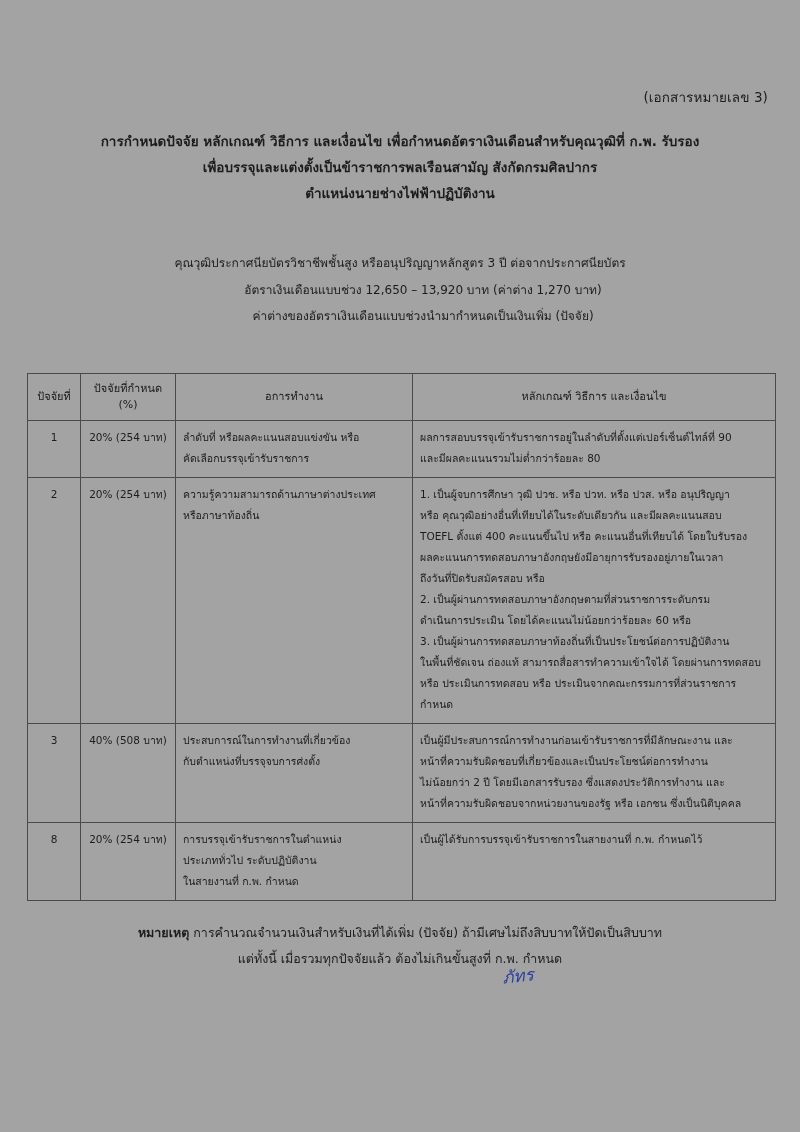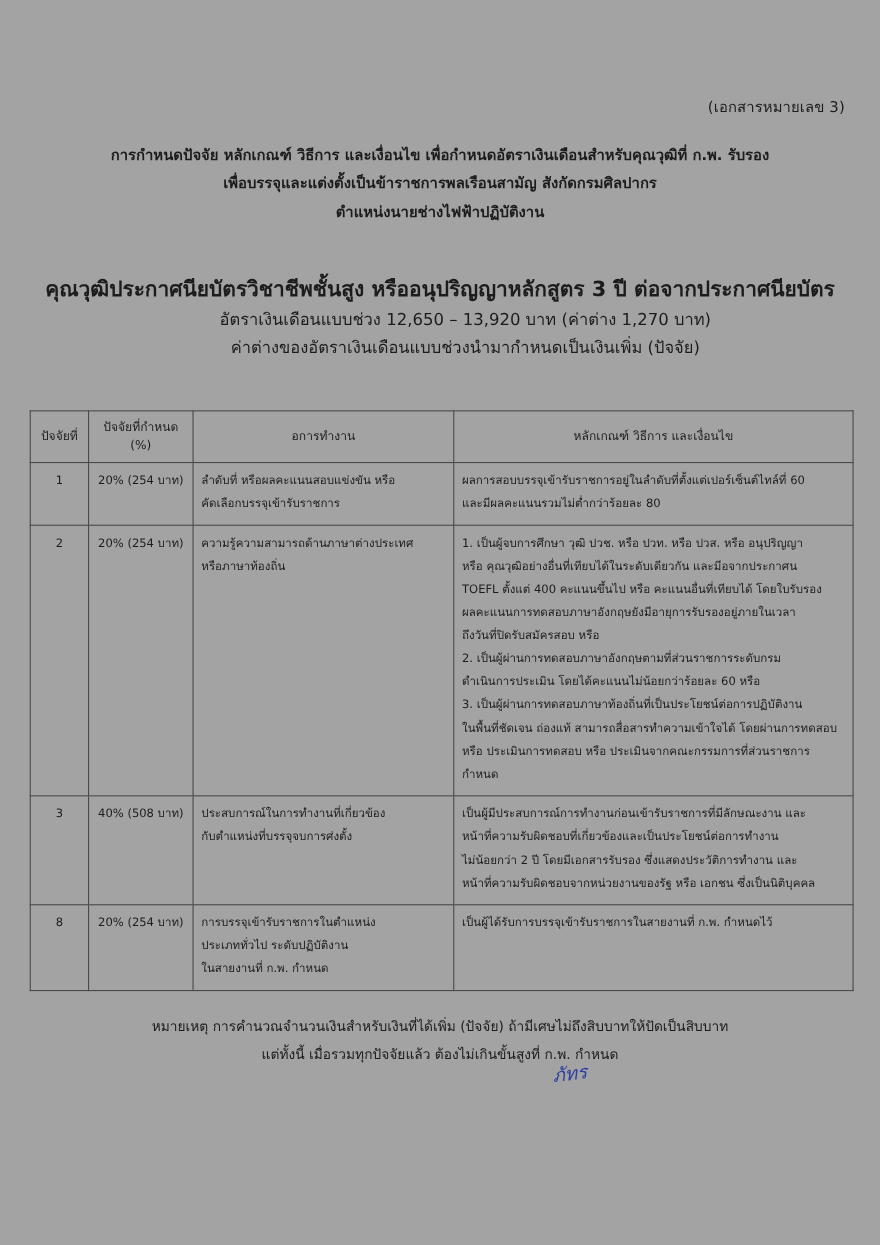--- a/index.html
+++ b/index.html
@@ -43,27 +43,27 @@
   }
 
   .qual-block {
     position: absolute;
     top: 250px;
     left: 0;
     width: 800px;
     text-align: center;
   }
   .qual-strong {
-    font-size: 19px;
-    font-weight: bold;
+    font-size: 12px;
+    font-weight: normal;
     line-height: 27px;
     white-space: nowrap;
   }
   .qual-normal {
-    font-size: 15px;
+    font-size: 12px;
     font-weight: normal;
     line-height: 26px;
     white-space: nowrap;
     padding-left: 46px;
   }
 
   
   .criteria-table {
     position: absolute;
     top: 373px;
@@ -105,21 +105,21 @@
     left: 0;
     width: 800px;
     text-align: center;
   }
   .note-line {
     font-size: 12.5px;
     line-height: 26px;
     white-space: nowrap;
   }
   .note-label {
-    font-weight: normal;
+    font-weight: bold;
   }
   .signature {
     position: absolute;
     left: 502px;
     top: 962px;
     font-size: 17px;
     color: #2c3e9e;
     font-style: italic;
     font-family: "DejaVu Serif", "Liberation Serif", serif;
     transform: rotate(-7deg);
@@ -162,34 +162,34 @@
     </thead>
     <tbody>
       <tr>
         <td class="cell-center">1</td>
         <td class="cell-center">20% (254 บาท)</td>
         <td class="cell-left">
           <span class="cell-line">ลำดับที่ หรือผลคะแนนสอบแข่งขัน หรือ</span>
           <span class="cell-line">คัดเลือกบรรจุเข้ารับราชการ</span>
         </td>
         <td class="cell-left">
-          <span class="cell-line">ผลการสอบบรรจุเข้ารับราชการอยู่ในลำดับที่ตั้งแต่เปอร์เซ็นต์ไทล์ที่ 60</span>
+          <span class="cell-line">ผลการสอบบรรจุเข้ารับราชการอยู่ในลำดับที่ตั้งแต่เปอร์เซ็นต์ไทล์ที่ 90</span>
           <span class="cell-line">และมีผลคะแนนรวมไม่ต่ำกว่าร้อยละ 80</span>
         </td>
       </tr>
       <tr>
         <td class="cell-center">2</td>
         <td class="cell-center">20% (254 บาท)</td>
         <td class="cell-left">
           <span class="cell-line">ความรู้ความสามารถด้านภาษาต่างประเทศ</span>
           <span class="cell-line">หรือภาษาท้องถิ่น</span>
         </td>
         <td class="cell-left">
           <span class="cell-line">1. เป็นผู้จบการศึกษา วุฒิ ปวช. หรือ ปวท. หรือ ปวส. หรือ อนุปริญญา</span>
-          <span class="cell-line">หรือ คุณวุฒิอย่างอื่นที่เทียบได้ในระดับเดียวกัน และมีอจากประกาศน</span>
+          <span class="cell-line">หรือ คุณวุฒิอย่างอื่นที่เทียบได้ในระดับเดียวกัน และมีผลคะแนนสอบ</span>
           <span class="cell-line">TOEFL ตั้งแต่ 400 คะแนนขึ้นไป หรือ คะแนนอื่นที่เทียบได้ โดยใบรับรอง</span>
           <span class="cell-line">ผลคะแนนการทดสอบภาษาอังกฤษยังมีอายุการรับรองอยู่ภายในเวลา</span>
           <span class="cell-line">ถึงวันที่ปิดรับสมัครสอบ หรือ</span>
           <span class="cell-line">2. เป็นผู้ผ่านการทดสอบภาษาอังกฤษตามที่ส่วนราชการระดับกรม</span>
           <span class="cell-line">ดำเนินการประเมิน โดยได้คะแนนไม่น้อยกว่าร้อยละ 60 หรือ</span>
           <span class="cell-line">3. เป็นผู้ผ่านการทดสอบภาษาท้องถิ่นที่เป็นประโยชน์ต่อการปฏิบัติงาน</span>
           <span class="cell-line">ในพื้นที่ชัดเจน ถ่องแท้ สามารถสื่อสารทำความเข้าใจได้ โดยผ่านการทดสอบ</span>
           <span class="cell-line">หรือ ประเมินการทดสอบ หรือ ประเมินจากคณะกรรมการที่ส่วนราชการ</span>
           <span class="cell-line">กำหนด</span>
         </td>

